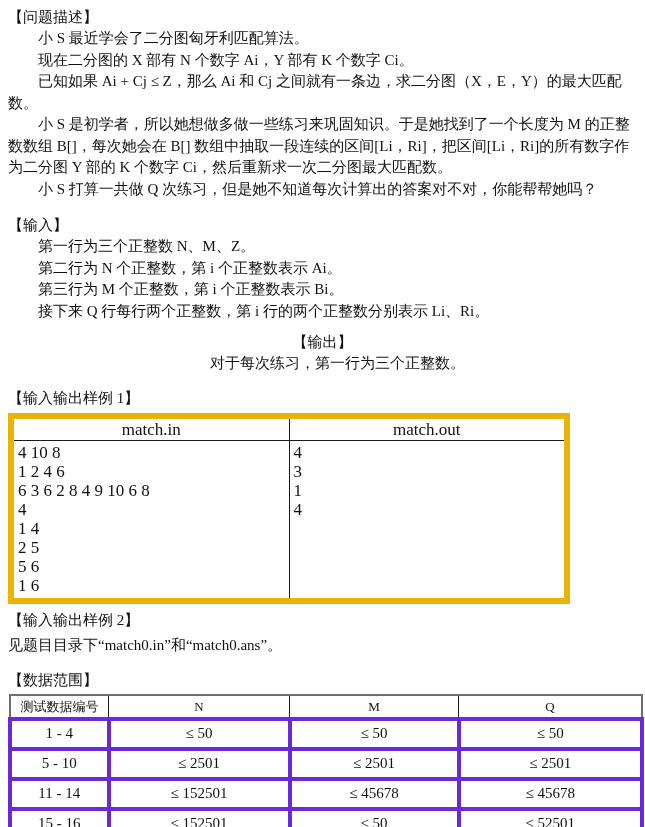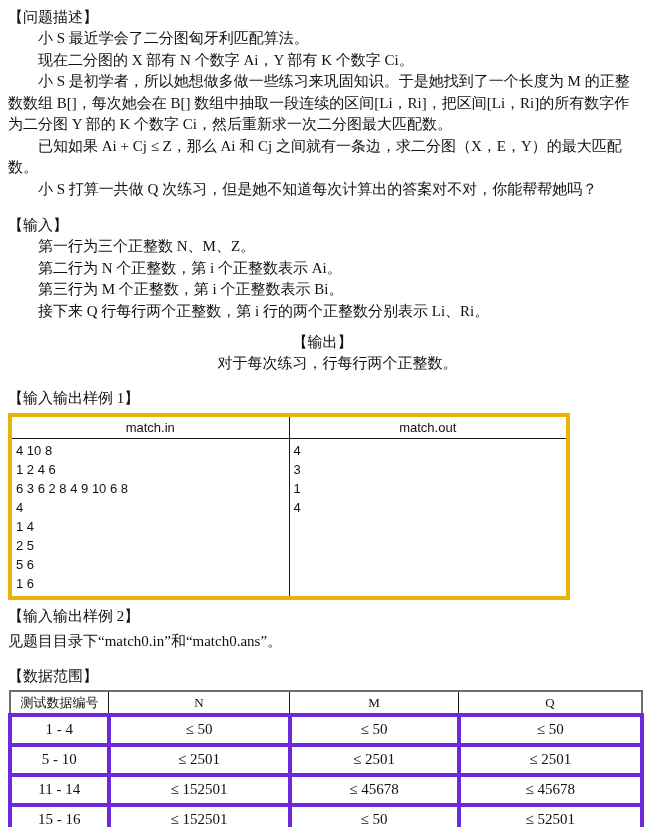--- a/index.html
+++ b/index.html
@@ -13,22 +13,22 @@
   .para{margin:0;text-indent:2em;}
   .noindent{margin:0;text-indent:0;}
   .sec{margin-top:0;}
   .sec-input{margin-top:14px;}
   .sec-output{margin-top:9px;text-align:center;}
   .sec-sample1{margin-top:12px;}
   .sec-sample2{margin-top:5px;}
   .sec-range{margin-top:12px;}
   .note{margin-top:4px;}
   table{border-collapse:collapse;margin-top:4px;}
-  .sample-table{width:562px;table-layout:fixed;border:4px solid #eab308;
-    font-family:Liberation Sans, sans-serif;font-size:13px;}
+  .sample-table{width:562px;table-layout:fixed;border:6px solid #eab308;
+    font-family:Liberation Serif, serif;font-size:17px;}
   .sample-table th{border:1px solid #1a1a1a;font-weight:normal;
     text-align:center;height:21px;padding:0;}
   .sample-table td{border:1px solid #1a1a1a;vertical-align:top;
     padding:2px 4px 3px 4px;height:148px;margin-top:40px;}
   .mono-line{line-height:19px;white-space:pre;}
   .range-table{width:627px;table-layout:fixed;border:2px solid #6e6e6e;margin-top:3px;}
   .range-table th{border:1px solid #1a1a1a;font-weight:normal;text-align:center;
     height:19px;padding:0;font-size:13px;}
   .range-table td{border:4px solid #6d28d9;text-align:center;height:26px;
     padding:0;font-size:15px;}
@@ -36,36 +36,36 @@
 </style>
 </head>
 <body>
 
 <div class="page">
 
   <div class="sec">
     <div class="heading">【问题描述】</div>
     <p class="para">小 S 最近学会了二分图匈牙利匹配算法。</p>
     <p class="para">现在二分图的 X 部有 N 个数字 Ai，Y 部有 K 个数字 Ci。</p>
+    <p class="para">已知如果 Ai + Cj ≤ Z，那么 Ai 和 Cj 之间就有一条边，求二分图（X，E，Y）的最大匹配数。</p>
     <p class="para">小 S 是初学者，所以她想做多做一些练习来巩固知识。于是她找到了一个长度为 M 的正整数数组 B[]，每次她会在 B[] 数组中抽取一段连续的区间[Li，Ri]，把区间[Li，Ri]的所有数字作为二分图 Y 部的 K 个数字 Ci，然后重新求一次二分图最大匹配数。</p>
-    <p class="para">已知如果 Ai + Cj ≤ Z，那么 Ai 和 Cj 之间就有一条边，求二分图（X，E，Y）的最大匹配数。</p>
     <p class="para">小 S 打算一共做 Q 次练习，但是她不知道每次计算出的答案对不对，你能帮帮她吗？</p>
   </div>
 
   <div class="sec sec-input">
     <div class="heading">【输入】</div>
     <p class="para">第一行为三个正整数 N、M、Z。</p>
     <p class="para">第二行为 N 个正整数，第 i 个正整数表示 Ai。</p>
     <p class="para">第三行为 M 个正整数，第 i 个正整数表示 Bi。</p>
     <p class="para">接下来 Q 行每行两个正整数，第 i 行的两个正整数分别表示 Li、Ri。</p>
   </div>
 
   <div class="sec sec-output">
     <div class="heading">【输出】</div>
-    <p class="para">对于每次练习，行每行两个正整数。</p>
+    <p class="para">对于每次练习，第一行为三个正整数。</p>
   </div>
 
   <div class="sec sec-sample1">
     <div class="heading">【输入输出样例 1】</div>
     <table class="sample-table">
       <tbody>
           <tr>
         <th>match.in</th>
         <th>match.out</th>
       </tr>

